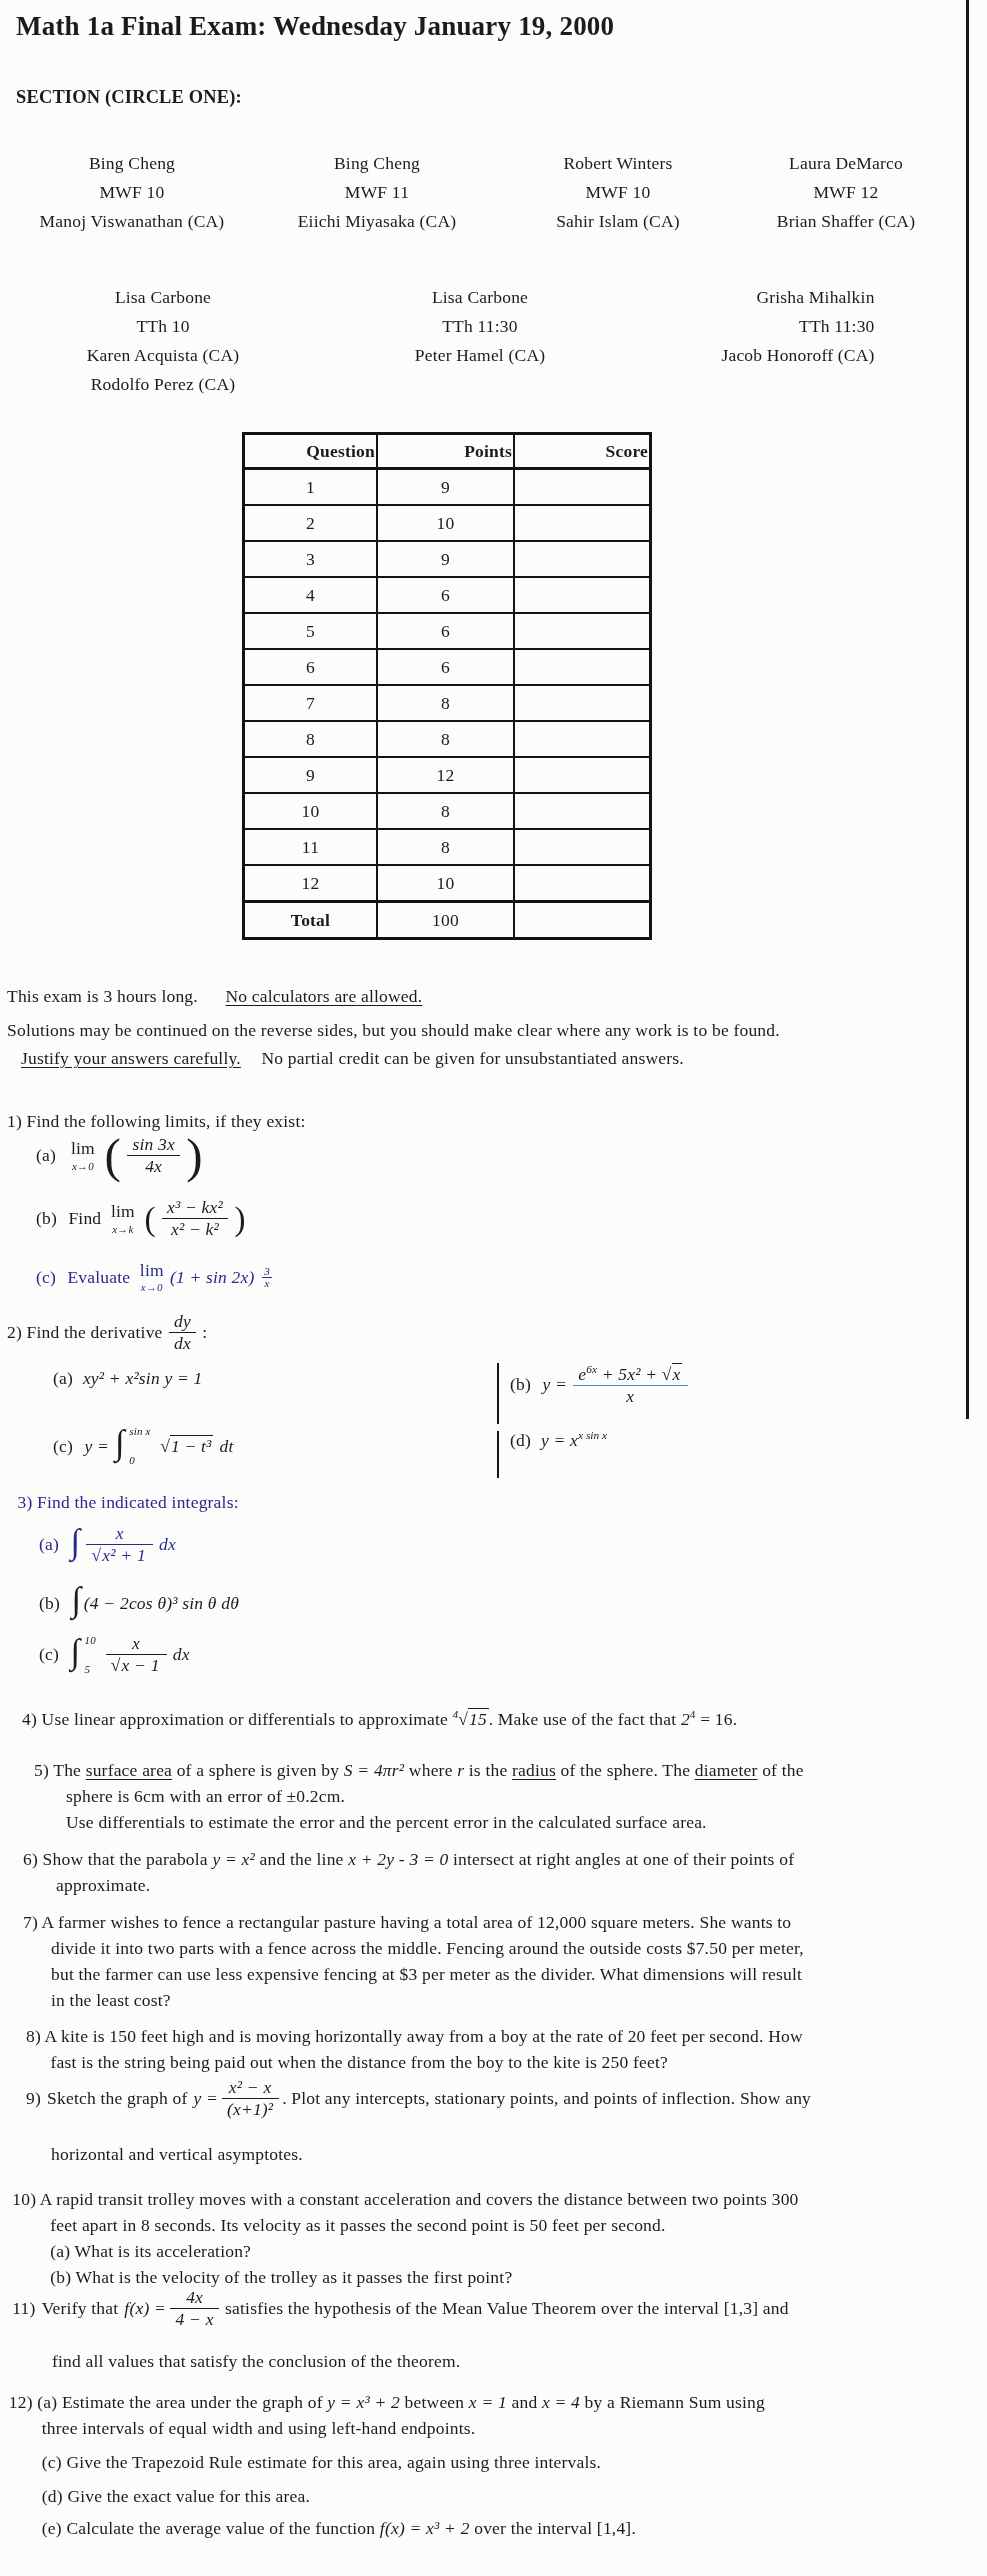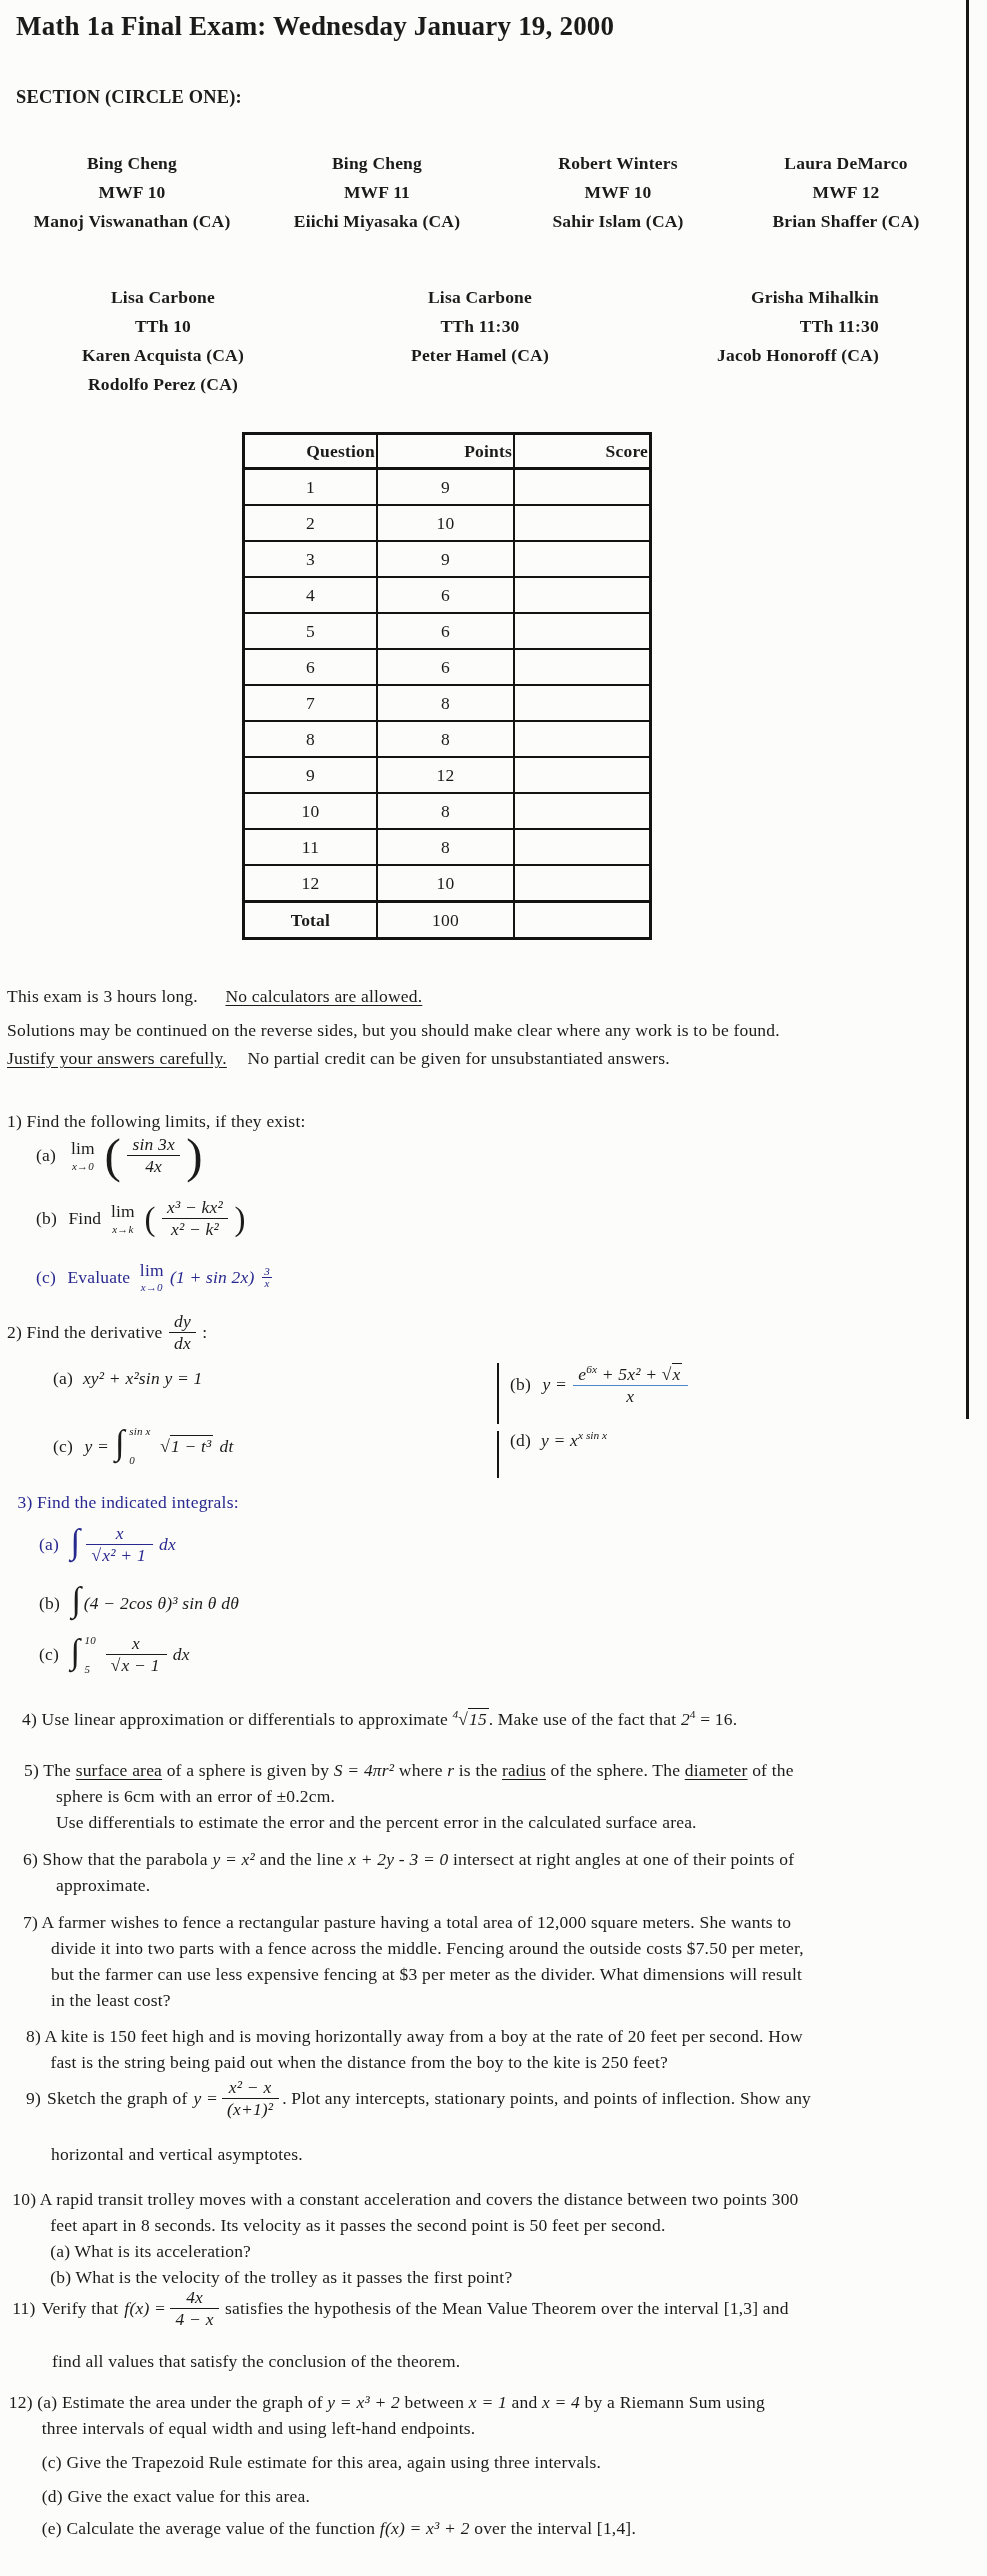--- a/index.html
+++ b/index.html
@@ -4,21 +4,21 @@
 <style>
   html,body{margin:0;padding:0;background:#e8e8e6;}
   .page{position:relative;width:987px;height:2576px;background:#fcfcfa;overflow:hidden;
         color:#1b1b1b;font-family:"Liberation Serif","DejaVu Serif",serif;
         font-size:17.5px;letter-spacing:0.2px;}
   .abs{position:absolute;white-space:nowrap;}
   .b{font-weight:700;}
   .blue{color:#28288f;}
   .ul{text-decoration:underline;text-underline-offset:2.6px;}
   .v{font-style:italic;}
-  .sec{text-align:center;line-height:29px;transform:translateX(-50%);font-weight:bold;}
+  .sec{text-align:center;line-height:29px;transform:translateX(-50%);}
   .rowflex{display:flex;align-items:center;gap:6.1px;}
   .plabel{margin-right:5.3px;}
   .frac{display:inline-block;vertical-align:middle;text-align:center;line-height:1.12;font-style:italic;}
   .frac .fr-num{display:block;border-bottom:1.8px solid currentColor;padding:0 5.3px 0.9px;}
   .frac .fr-den{display:block;padding:0.9px 5.3px 0;}
   .bar-blue .fr-num{border-bottom-color:#4a86c8;}
   .lim{display:inline-block;vertical-align:middle;text-align:center;line-height:1;margin:0 3.5px;}
   .lim .lim-op{display:block;font-size:17.5px;}
   .lim .lim-sub{display:block;font-size:11px;margin-top:2.6px;font-style:italic;}
   .bigp{font-size:49px;font-weight:400;vertical-align:middle;line-height:.8;}
@@ -166,21 +166,21 @@
       </tr>
     </tbody>
       </table>
   </div>
 
   <div class="abs" style="left:7px;top:986px;">
     <span>This exam is 3 hours long.</span>
     <span class="ul" style="margin-left:23px;">No calculators are allowed.</span>
   </div>
   <div class="abs" style="left:7px;top:1020px;">Solutions may be continued on the reverse sides, but you should make clear where any work is to be found.</div>
-  <div class="abs" style="left:7px;top:1048px;">
+  <div class="abs" style="left:21px;top:1048px;">
     <span class="ul">Justify your answers carefully.</span>
     <span style="margin-left:16px;">No partial credit can be given for unsubstantiated answers.</span>
   </div>
 
   <div class="abs" style="left:7px;top:1111px;">1) Find the following limits, if they exist:</div>
 
   <div class="abs rowflex" style="left:36px;top:1135px;">
     <span class="plabel">(a)</span>
     <span class="lim">
         <span class="lim-op">lim</span>
@@ -293,21 +293,21 @@
   </div>
 
   <div class="abs" style="left:22px;top:1708px;">
     <span>4)</span>
     <span>Use linear approximation or differentials to approximate</span>
     <span class="sqrt"><sup>4</sup><span>√</span><span class="rad">15</span></span><span>. Make use of the fact that</span>
     <span class="v">2</span><sup>4</sup>
     <span>= 16.</span>
   </div>
 
-  <div class="abs plines" style="left:24px;top:1757px;">
+  <div class="abs plines" style="left:34px;top:1757px;">
     <div>
       <span>5)</span>
       <span>The</span>
       <span class="ul">surface area</span>
       <span>of a sphere is given by</span>
       <span class="v">S = 4πr²</span>
       <span>where</span>
       <span class="v">r</span>
       <span>is the</span>
       <span class="ul">radius</span>

